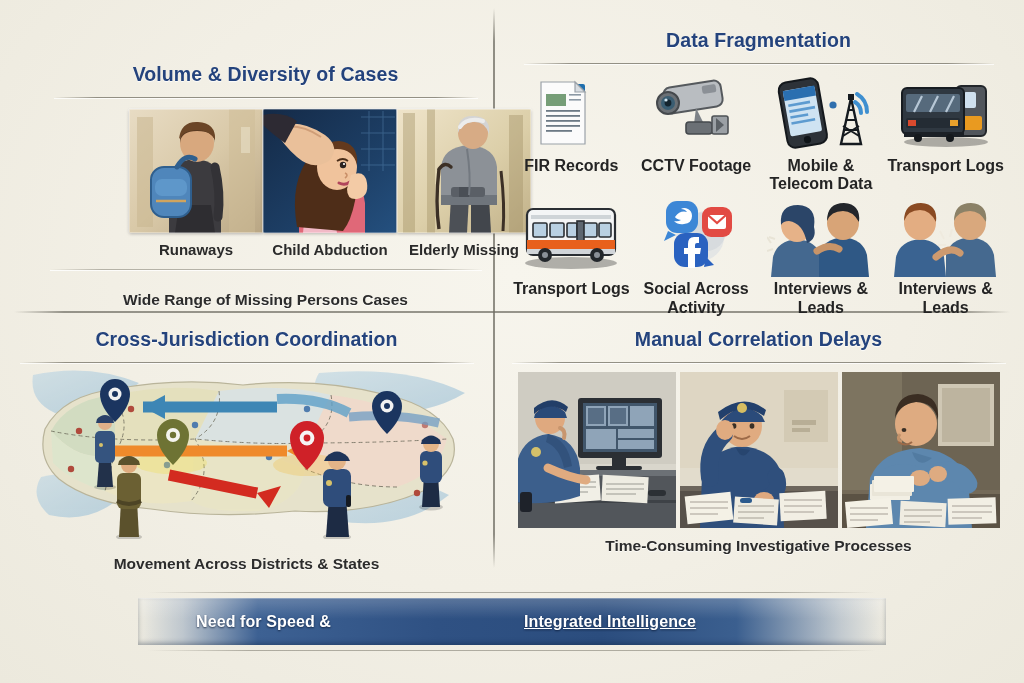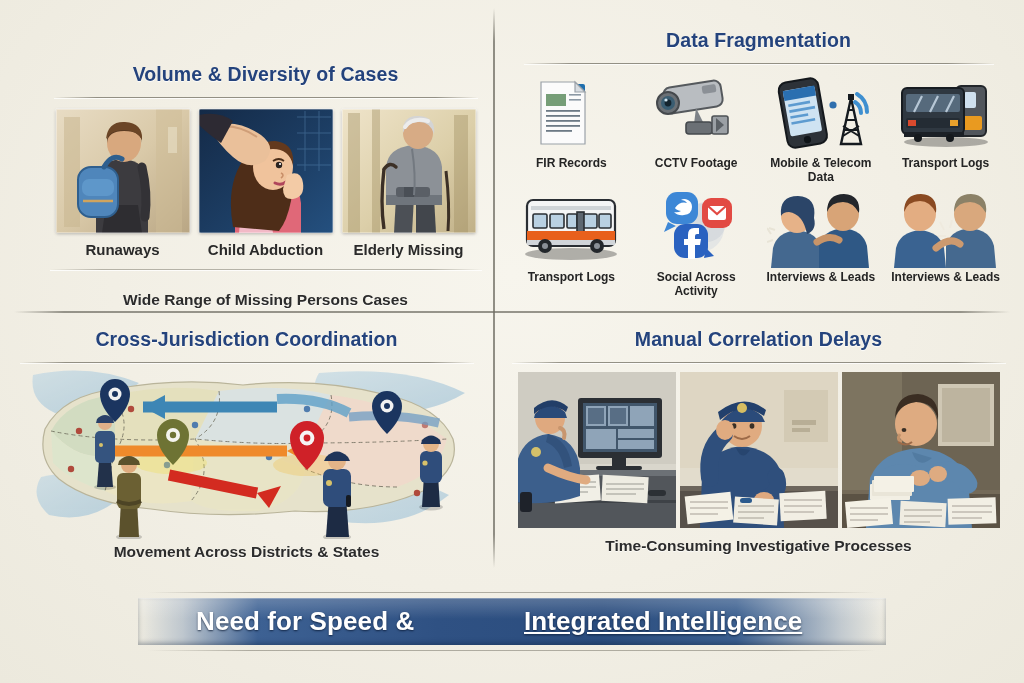--- a/index.html
+++ b/index.html
@@ -62,21 +62,21 @@
   .q-caption {
     text-align: center;
     font-size: 15.5px;
     font-weight: bold;
     color: #2c2c2c;
     text-shadow: 0 1px 0 rgba(255,255,255,.7);
   }
 
   
   .photo-row {
-    display: flex; justify-content: center; gap: 9px;
+    display: flex; justify-content: flex-end; 
     margin-top: 11px;
   }
   .photo-card { width: 134px; }
   .photo-frame {
     width: 134px; height: 124px;
     border-radius: 2px;
     overflow: hidden;
     box-shadow: 0 1px 3px rgba(60,55,45,.35), 0 0 0 1px rgba(255,255,255,.5);
     position: relative;
   }
@@ -100,29 +100,29 @@
     grid-template-columns: repeat(4, 1fr);
     padding: 8px 16px 0 16px;
     row-gap: 2px;
   }
   .icon-cell { display: flex; flex-direction: column; align-items: center; }
   .icon-art { width: 108px; height: 82px; }
   .icon-art svg { display: block; width: 100%; height: 100%; }
   .icon-label {
     margin-top: 3px;
     text-align: center;
-    font-size: 12px; font-weight: bold;
+    font-size: 16px; font-weight: bold;
     color: #242424;
     line-height: 1.14;
   }
 
   
   .map-wrap { width: 455px; height: 170px; margin: 6px auto 0; }
   .map-wrap svg { display: block; width: 100%; height: 100%; }
-  #q-bl .q-caption { margin-top: 4px; }
+  #q-bl .q-caption { margin-top: 16px; }
 
   
   .scene-row { display: flex; justify-content: center; gap: 4px; margin-top: 9px; }
   .scene { width: 158px; height: 156px; overflow: hidden; }
   .scene svg { display: block; width: 100%; height: 100%; }
   #q-br .q-caption { margin-top: 9px; }
 
   
   #banner-zone {
     position: absolute; left: 0; top: 575px;
@@ -151,21 +151,21 @@
     box-shadow: inset 0 1px 0 rgba(255,255,255,.28), inset 0 -2px 5px rgba(10,25,50,.35);
   }
   .banner-bar::after {
     content:""; position:absolute; left:0; top:0; width:100%; height:45%;
     background: linear-gradient(180deg, rgba(255,255,255,.22), rgba(255,255,255,0));
   }
 
   .banner-text {
     position: absolute; top: 23px; height: 47px;
     display: flex; align-items: center;
-    font-size: 26px; font-weight: bold;
+    font-size: 16px; font-weight: bold;
     color: #ffffff;
     text-shadow: 0 1px 2px rgba(5,20,45,.75);
     letter-spacing: .1px;
     white-space: nowrap;
   }
   #banner-left  { left: 196px; }
   #banner-right { left: 524px; text-decoration: underline; }
 </style>
 </head>
 <body>

